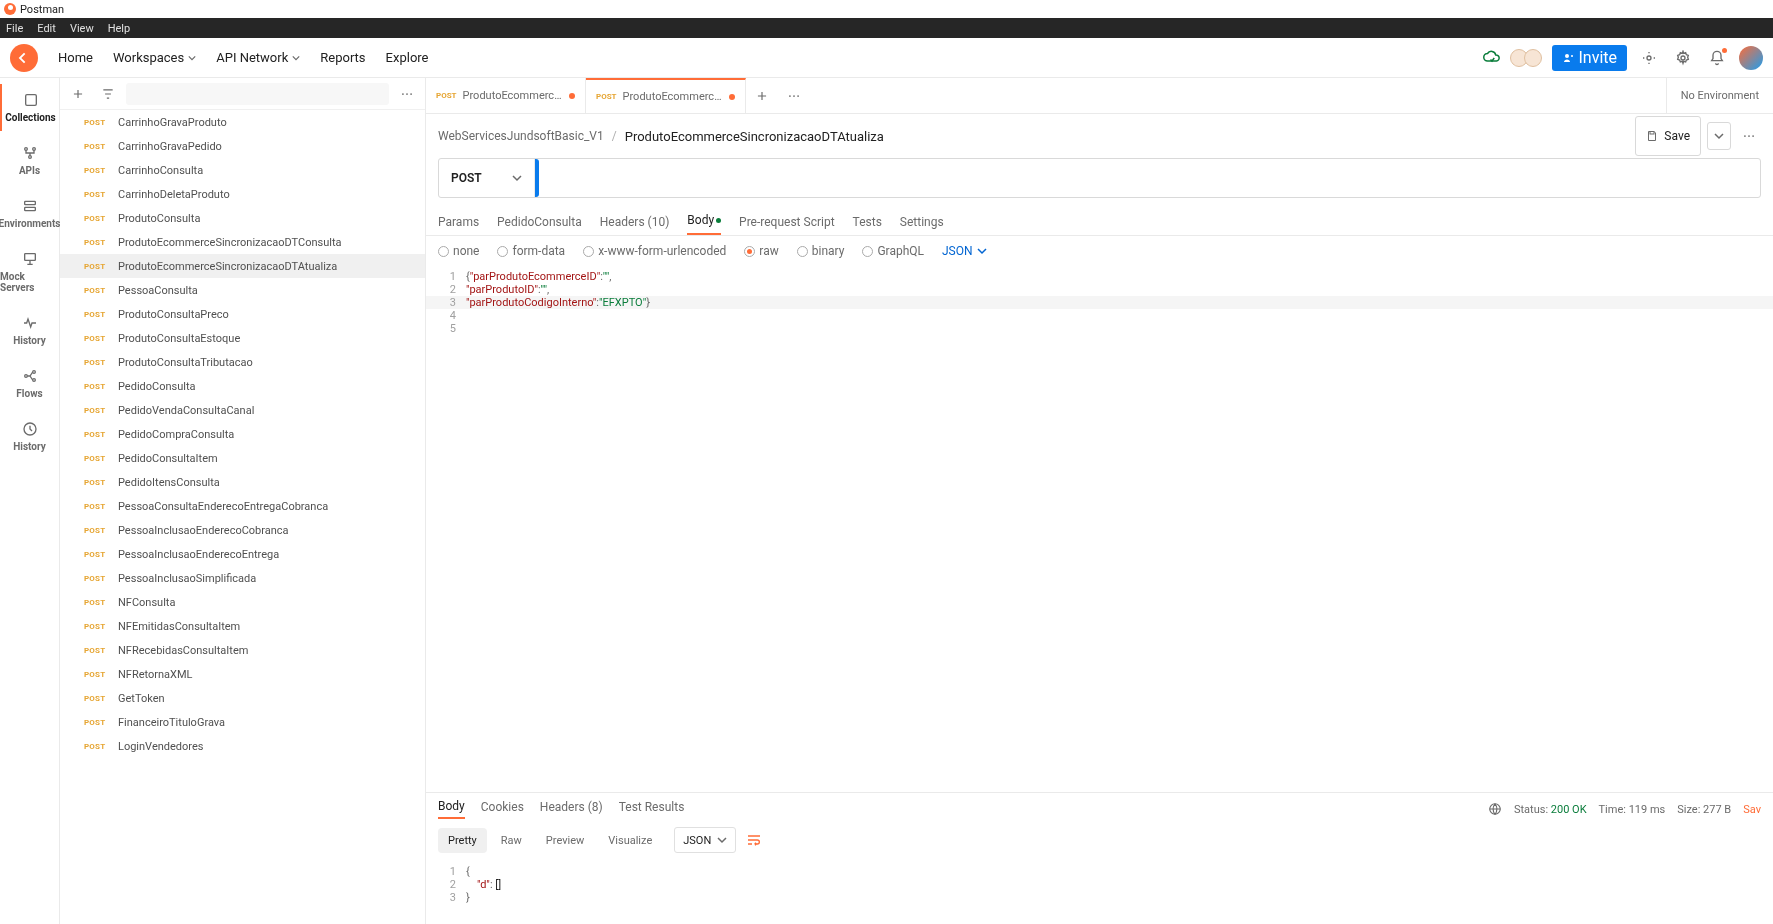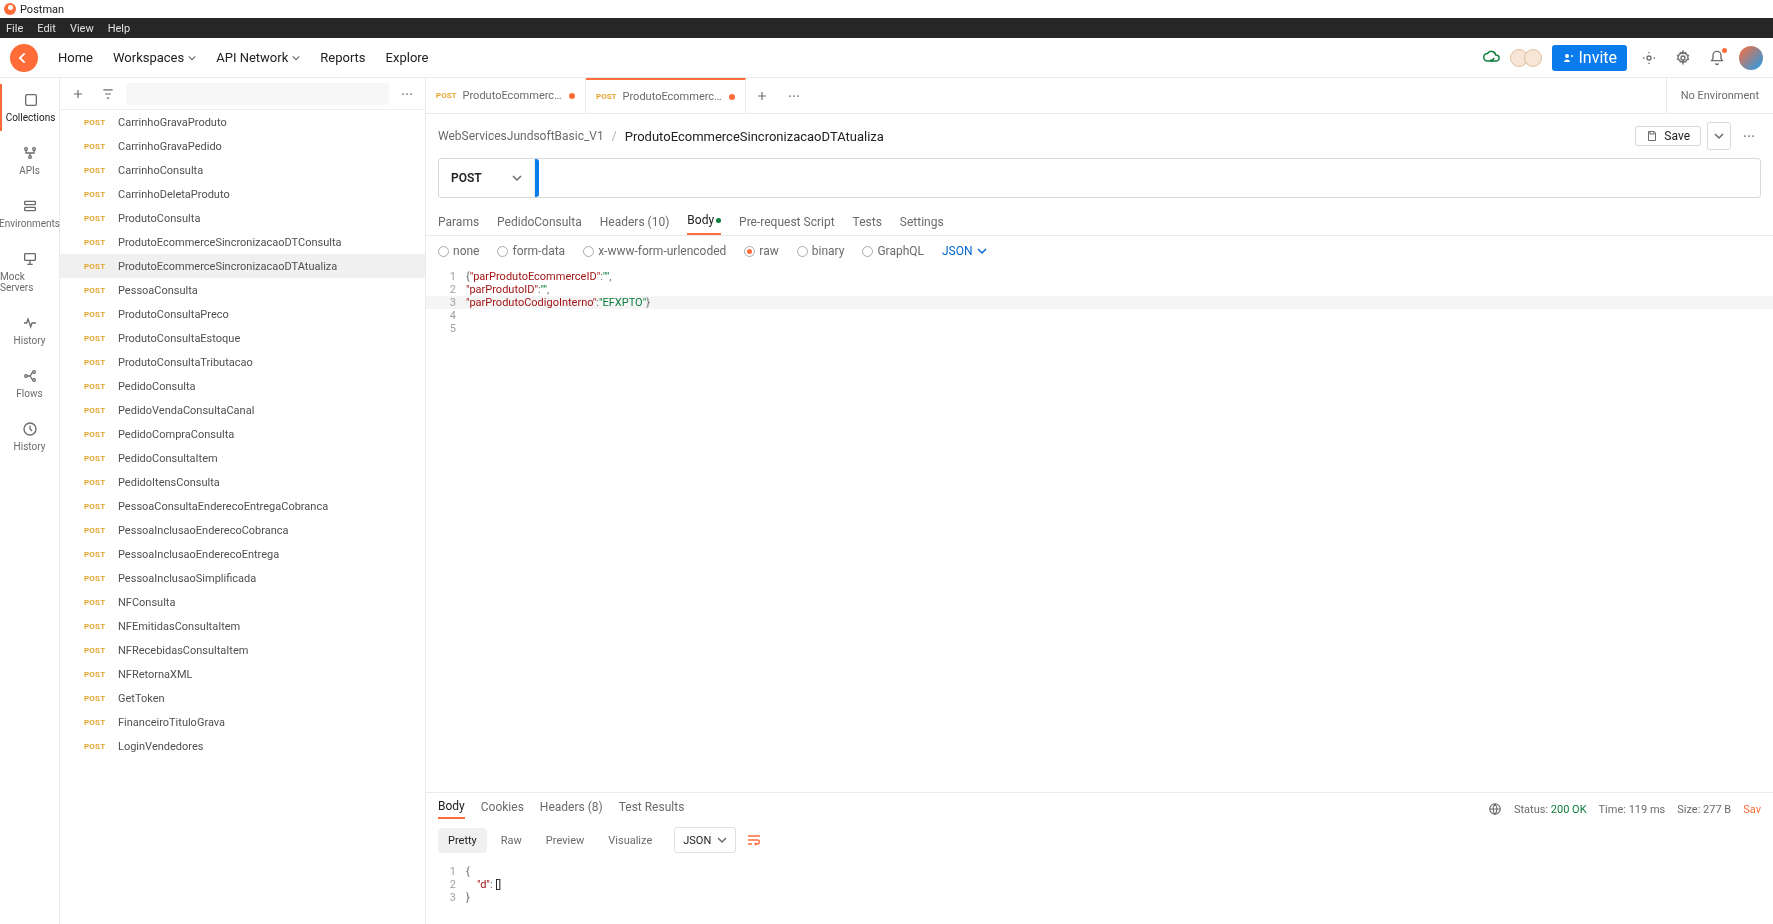--- a/index.html
+++ b/index.html
@@ -30,21 +30,21 @@
 .notif-dot { width: 5px; height: 5px; background: #ff6c37; border-radius: 50%; position: absolute; top: 2px; right: 2px; }
 
 .main-layout { display: flex; height: calc(100vh - 78px); }
 .left-panel { width: 426px; border-right: 1px solid #eaeaea; display: flex; flex-direction: column; }
 .workspace-header { height: 36px; display: flex; align-items: center; padding: 0 10px; gap: 8px; border-bottom: 1px solid #eaeaea; }
 .workspace-header .ws-name { font-size: 12px; font-weight: 600; }
 .ws-btns { margin-left: auto; display: flex; gap: 4px; }
 .ws-btn { height: 24px; padding: 0 8px; border: 1px solid #d9d9d9; border-radius: 3px; font-size: 11px; display: flex; align-items: center; background: #f9f9f9; cursor: pointer; }
 
 .left-body { display: flex; flex: 1; min-height: 0; }
-.rail { width: 60px; border-right: 1px solid #eaeaea; display: flex; flex-direction: column; align-items: center; padding-top: 6px; gap: 6px; }
+.rail { width: 60px; border-right: 1px solid #eaeaea; display: flex; flex-direction: column; align-items: center; padding-top: 6px; gap: 6px; font-weight: bold; }
 .rail-item { width: 100%; padding: 8px 0; display: flex; flex-direction: column; align-items: center; gap: 4px; font-size: 10px; color: #6b6b6b; cursor: pointer; }
 .rail-item.active { border-left: 2px solid #ff6c37; color: #212121; }
 .rail-icon { width: 16px; height: 16px; }
 
 .tree-wrap { flex: 1; display: flex; flex-direction: column; min-width: 0; }
 .tree-toolbar { height: 32px; display: flex; align-items: center; padding: 0 6px; gap: 6px; border-bottom: 1px solid #f0f0f0; }
 .tree-search { flex: 1; height: 22px; background: #f7f7f7; border-radius: 3px; }
 .tree-list { flex: 1; overflow-y: auto; }
 .tree-item { display: flex; align-items: center; padding: 4px 8px 4px 24px; font-size: 11px; color: #505050; cursor: pointer; gap: 6px; height: 24px; }
 .tree-item.selected { background: #f0f0f0; }
@@ -59,21 +59,21 @@
 .tab .ttitle { white-space: nowrap; overflow: hidden; text-overflow: ellipsis; flex: 1; }
 .tab .dot-unsaved { width: 6px; height: 6px; background: #ff6c37; border-radius: 50%; }
 .tab-add, .tab-more { width: 32px; display: flex; align-items: center; justify-content: center; color: #6b6b6b; cursor: pointer; }
 .env-selector { margin-left: auto; padding: 0 14px; display: flex; align-items: center; font-size: 11px; color: #6b6b6b; border-left: 1px solid #eaeaea; }
 
 .breadcrumb-row { height: 44px; display: flex; align-items: center; padding: 0 12px; gap: 8px; }
 .breadcrumb-row .crumb-parent { color: #6b6b6b; font-size: 12px; }
 .breadcrumb-row .crumb-sep { color: #b0b0b0; }
 .breadcrumb-row .crumb-current { font-size: 13px; color: #212121; }
 .save-btn-group { margin-left: auto; display: flex; gap: 6px; align-items: center; }
-.save-btn { height: 20px; border: 1px solid #d9d9d9; border-radius: 3px; padding: 0 10px; display: flex; align-items: center; gap: 6px; font-size: 12px; cursor: pointer; }
+.save-btn { height: 40px; border: 1px solid #d9d9d9; border-radius: 3px; padding: 0 10px; display: flex; align-items: center; gap: 6px; font-size: 12px; cursor: pointer; }
 .save-chev { height: 28px; width: 24px; border: 1px solid #d9d9d9; border-radius: 3px; display: flex; align-items: center; justify-content: center; }
 
 .url-row { height: 40px; margin: 0 12px 8px; border: 1px solid #d9d9d9; border-radius: 3px; display: flex; align-items: stretch; }
 .method-select { width: 96px; display: flex; align-items: center; padding: 0 12px; font-size: 12px; font-weight: 600; border-right: 1px solid #eaeaea; justify-content: space-between; cursor: pointer; }
 .url-input { flex: 1; border: none; outline: none; padding: 0 10px; font-size: 12px; }
 .send-strip { width: 4px; background: #097bed; border-radius: 0 3px 3px 0; }
 
 .req-tabs { display: flex; gap: 18px; padding: 0 12px; font-size: 12px; color: #6b6b6b; border-bottom: 1px solid #eaeaea; height: 30px; align-items: flex-end; }
 .req-tab { padding-bottom: 6px; cursor: pointer; position: relative; }
 .req-tab.active { color: #212121; border-bottom: 2px solid #ff6c37; }

